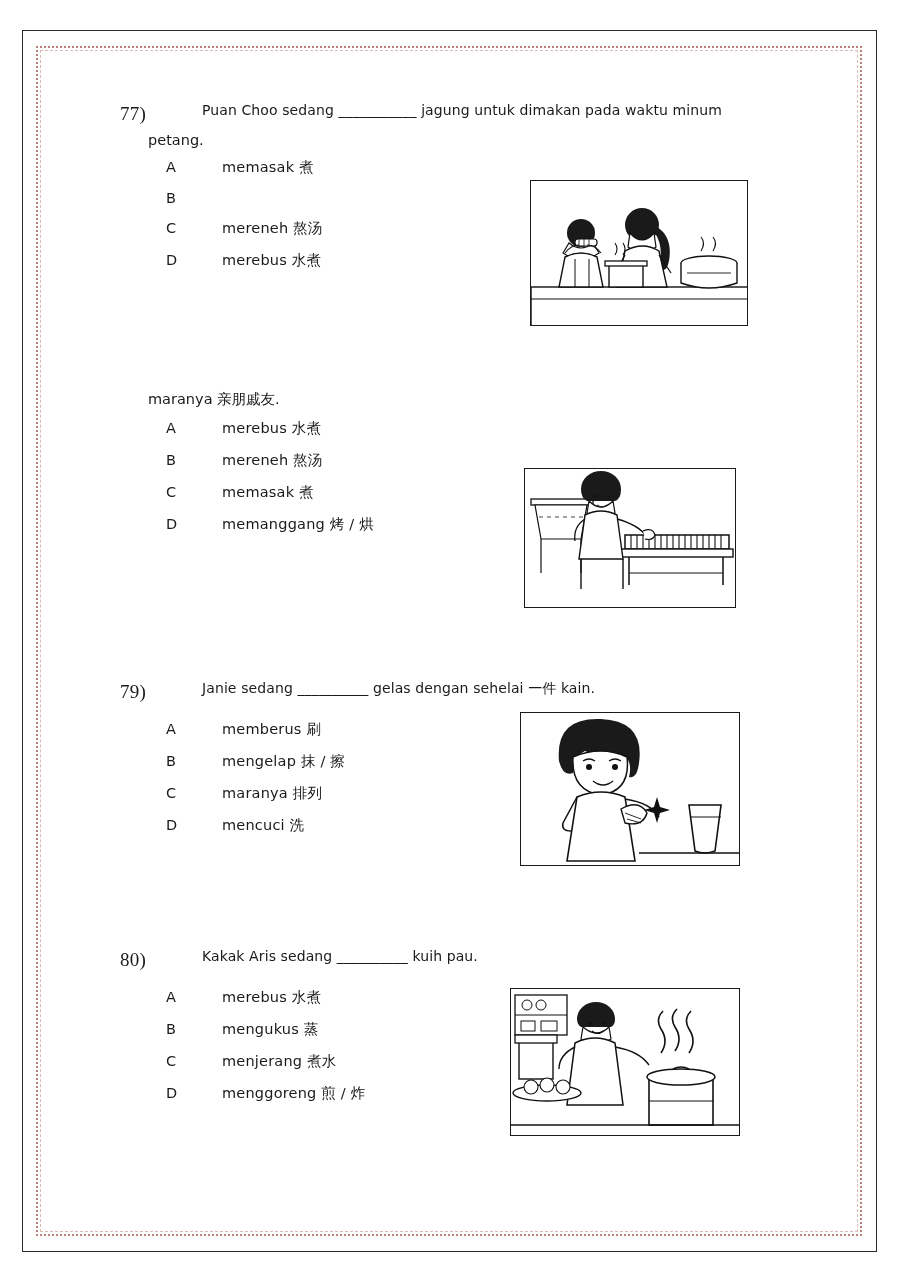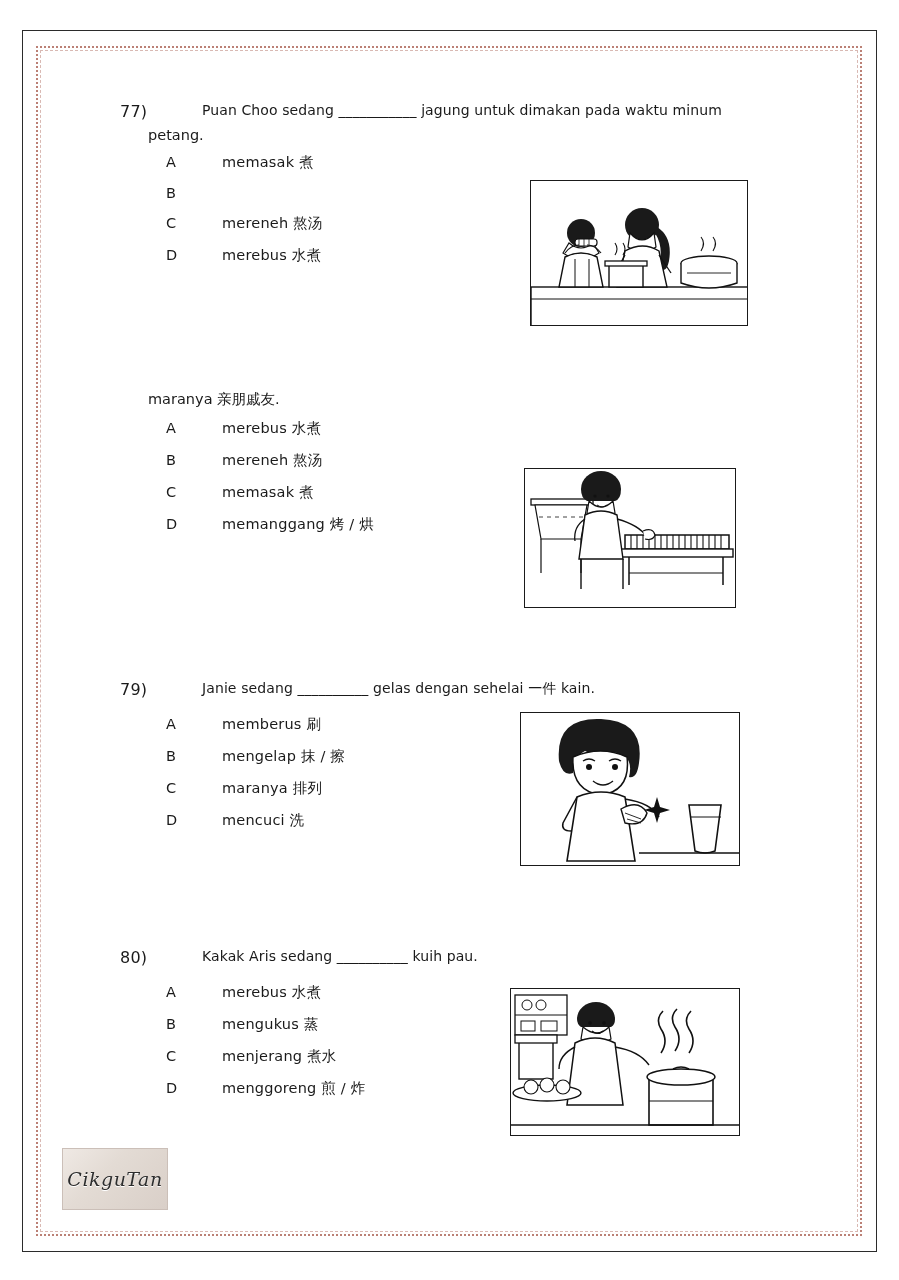--- a/index.html
+++ b/index.html
@@ -63,22 +63,23 @@
   }
   .q-head {
     display: flex;
     align-items: flex-start;
     font-size: 14.5px;
     line-height: 1.45;
   }
   .q-num {
     width: 82px;
     flex: 0 0 82px;
-    font-size: 16px;
+    font-size: 19px;
     letter-spacing: .2px;
+    font-family: Liberation Serif, serif;
   }
   .q-stem {
     flex: 1 1 auto;
     font-size: 14px;
     letter-spacing: .1px;
   }
   .q-stem2 {
     margin-left: 28px;
     margin-top: 4px;
     font-size: 14.5px;
@@ -392,17 +393,14 @@
           <path d="M164 62 q8 -12 0 -24 q-6 -10 2 -18" stroke="#111" stroke-width="1.6" fill="none"></path>
           <path d="M178 64 q8 -12 0 -24 q-6 -10 2 -18" stroke="#111" stroke-width="1.6" fill="none"></path>
 
           <line x1="0" y1="136" x2="230" y2="136" stroke="#111" stroke-width="1.4"></line>
         </svg>
       </div>
     </div>
 
   </div>
 
-  <div class="logo">
-    <span class="logo-text">CikguTan</span>
-  </div>
 
 </div>
 
 </body></html>

